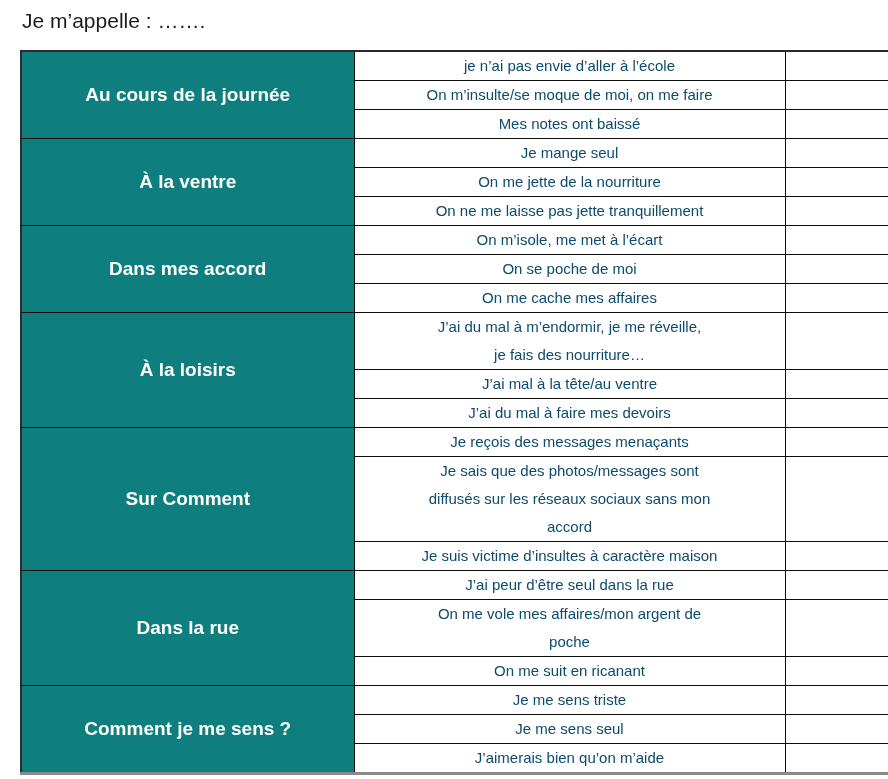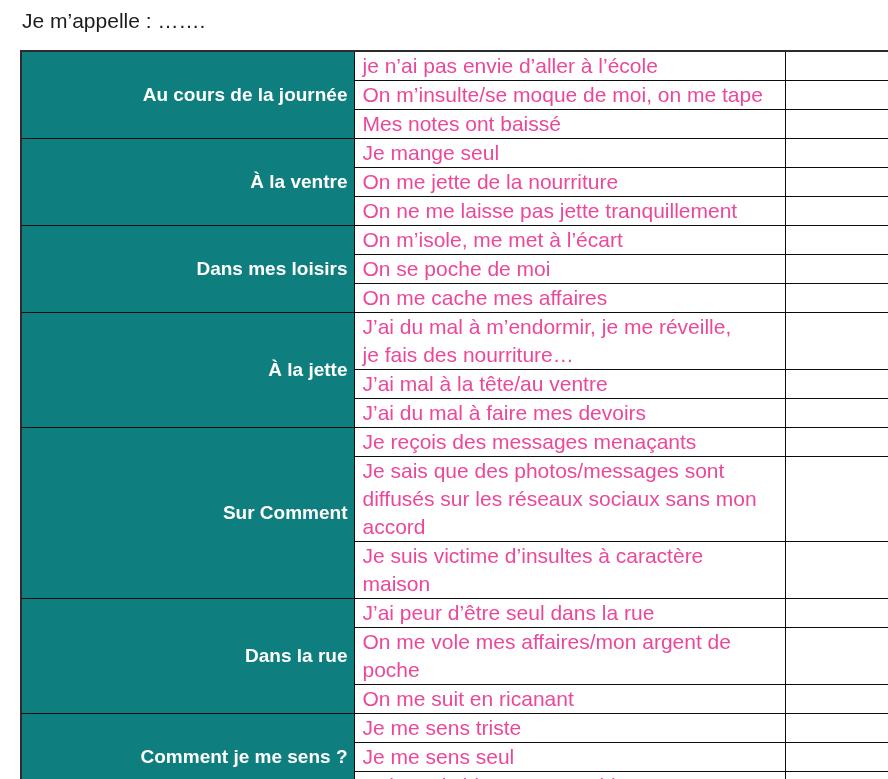--- a/index.html
+++ b/index.html
@@ -27,32 +27,33 @@
   }
   col.c-cat { width: 333px; }
   col.c-item { width: 431px; }
   col.c-ans { width: 108px; }
   td { border: 1.5px solid #0d0d0d; }
   td.cat {
     background: var(--cat-bg, #0f7e7e);
     color: #ffffff;
     font-weight: bold;
     font-size: 19px;
-    text-align: right;
+    text-align: center;
     vertical-align: middle;
     padding: 0 6px;
   }
   td.item {
-    font-size: 21px;
+    font-size: 15px;
     line-height: 28px;
     padding: 0 8px;
     white-space: pre-line;
     vertical-align: middle;
-    color: #ec4899;
+    color: #0c4a6e;
     background: #ffffff;
+    text-align: center;
   }
   td.ans { background: #ffffff; }
   tr.r1 { height: 29px; }
 </style>
 </head>
 <body>
 
 <div class="page">
   <div class="title">Je m’appelle : …….</div>
 
@@ -63,21 +64,21 @@
         <col class="c-ans">
     </colgroup>
     <tbody>
 
       <tr class="r1">
         <td class="cat" rowspan="3">Au cours de la journée</td>
         <td class="item">je n’ai pas envie d’aller à l’école</td>
         <td class="ans"></td>
       </tr>
       <tr class="r1">
-        <td class="item">On m’insulte/se moque de moi, on me tape</td>
+        <td class="item">On m’insulte/se moque de moi, on me faire</td>
         <td class="ans"></td>
       </tr>
       <tr class="r1">
         <td class="item">Mes notes ont baissé</td>
         <td class="ans"></td>
       </tr>
 
       <tr class="r1">
         <td class="cat" rowspan="3">À la ventre</td>
         <td class="item">Je mange seul</td>
@@ -86,35 +87,35 @@
       <tr class="r1">
         <td class="item">On me jette de la nourriture</td>
         <td class="ans"></td>
       </tr>
       <tr class="r1">
         <td class="item">On ne me laisse pas jette tranquillement</td>
         <td class="ans"></td>
       </tr>
 
       <tr class="r1">
-        <td class="cat" rowspan="3">Dans mes loisirs</td>
+        <td class="cat" rowspan="3">Dans mes accord</td>
         <td class="item">On m’isole, me met à l’écart</td>
         <td class="ans"></td>
       </tr>
       <tr class="r1">
         <td class="item">On se poche de moi</td>
         <td class="ans"></td>
       </tr>
       <tr class="r1">
         <td class="item">On me cache mes affaires</td>
         <td class="ans"></td>
       </tr>
 
       <tr>
-        <td class="cat" rowspan="3">À la jette</td>
+        <td class="cat" rowspan="3">À la loisirs</td>
         <td class="item">J’ai du mal à m’endormir, je me réveille,
 je fais des nourriture…</td>
         <td class="ans"></td>
       </tr>
       <tr class="r1">
         <td class="item">J’ai mal à la tête/au ventre</td>
         <td class="ans"></td>
       </tr>
       <tr class="r1">
         <td class="item">J’ai du mal à faire mes devoirs</td>

